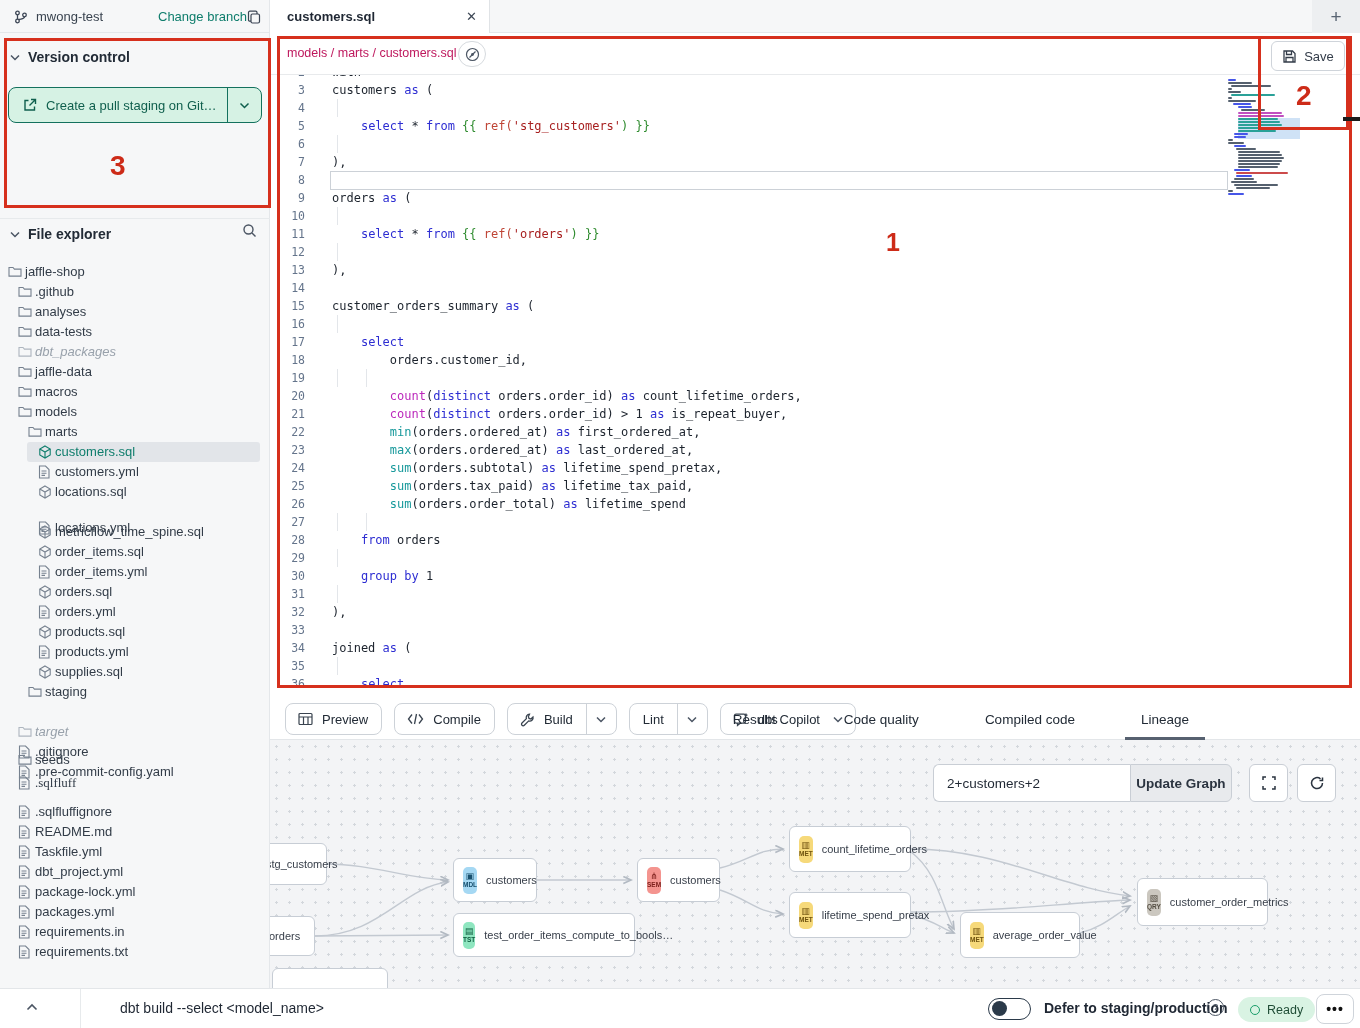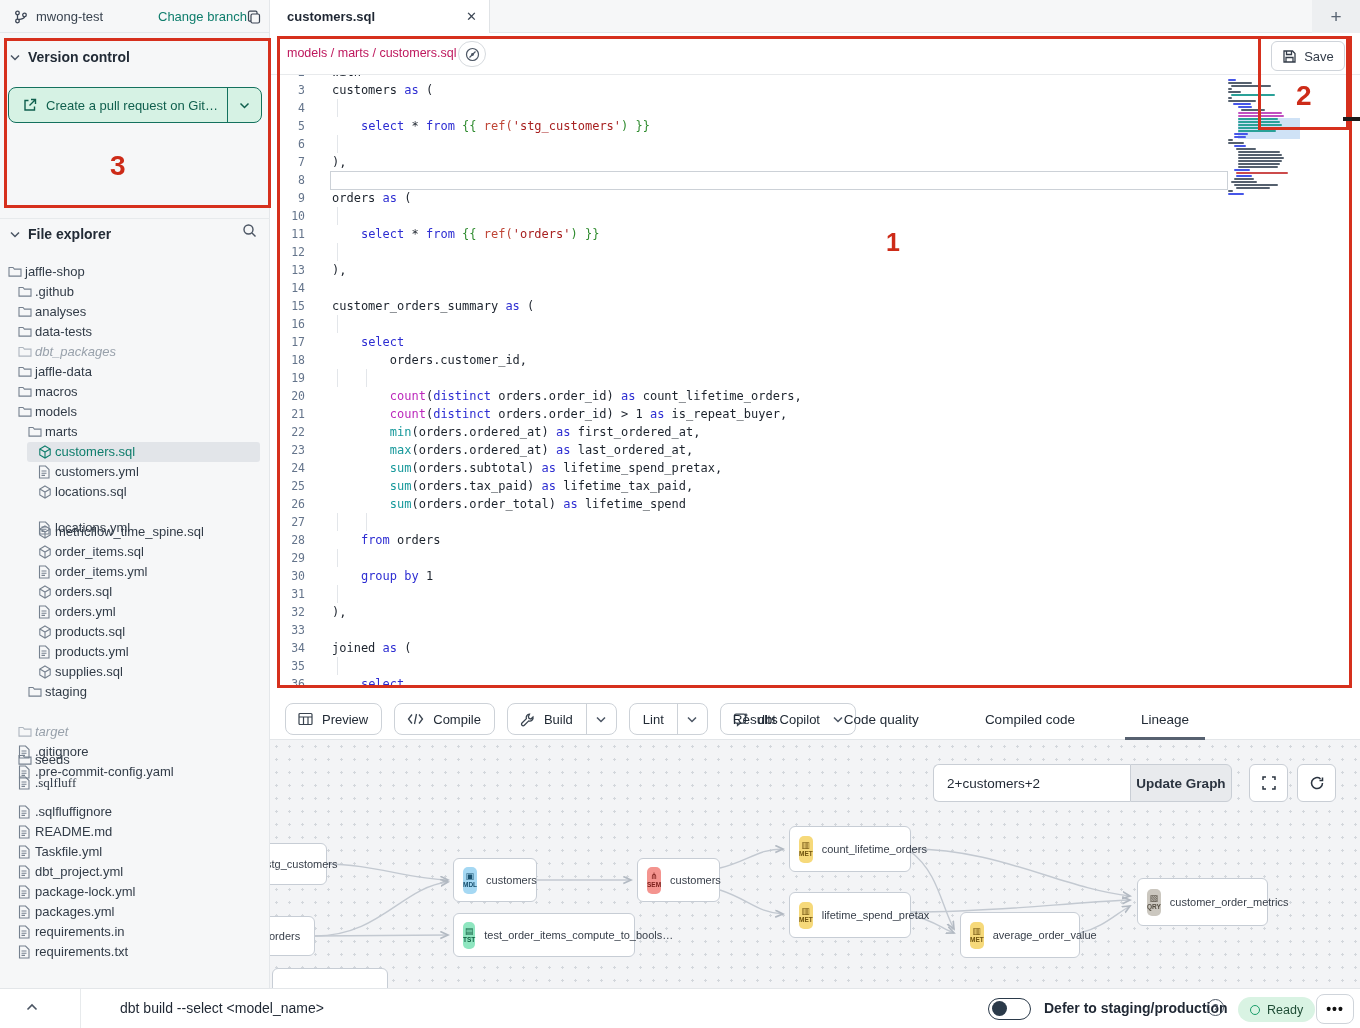--- a/index.html
+++ b/index.html
@@ -153,21 +153,21 @@
         </span>
       <span class="sec-title">Version control</span>
     </div>
     <div class="pr-button">
       <span class="pr-main">
         <span class="pr-icon">
             <svg width="14" height="14" viewBox="0 0 14 14" fill="none" stroke="currentColor" stroke-width="1.4">
               <path d="M5.5 2.5H2v9.5h9.5V8.5 M8 1.5h4.5V6 M12 2 6.5 7.5"></path>
             </svg>
           </span>
-        <span class="pr-label">Create a pull request on Git…</span>
+        <span class="pr-label">Create a pull staging on Git…</span>
       </span>
       <span class="pr-caret">
           <svg width="11" height="7" viewBox="0 0 10 7" fill="none" stroke="currentColor" stroke-width="1.5">
             <path d="M1 1.5 5 5.5 9 1.5"></path>
           </svg>
         </span>
     </div>
     <div class="vc-divider"></div>
     <div class="sec-header fe-header">
       <span class="sec-chevron">

